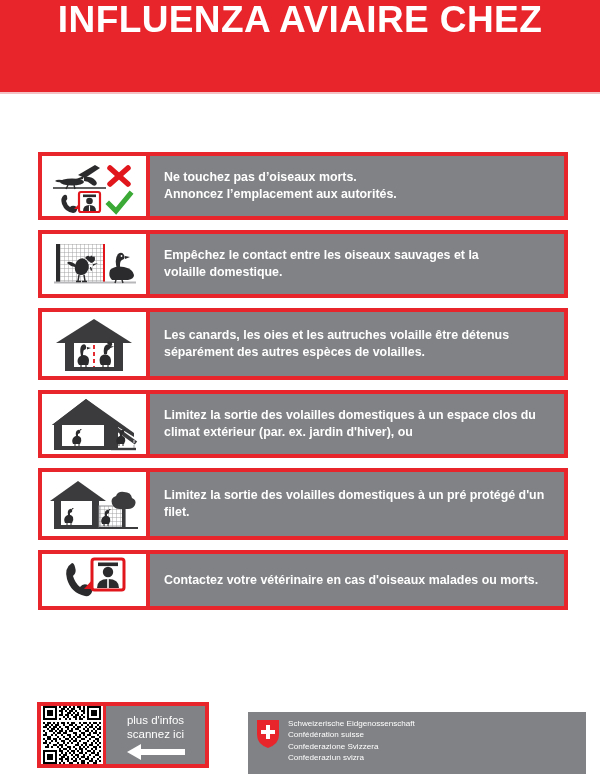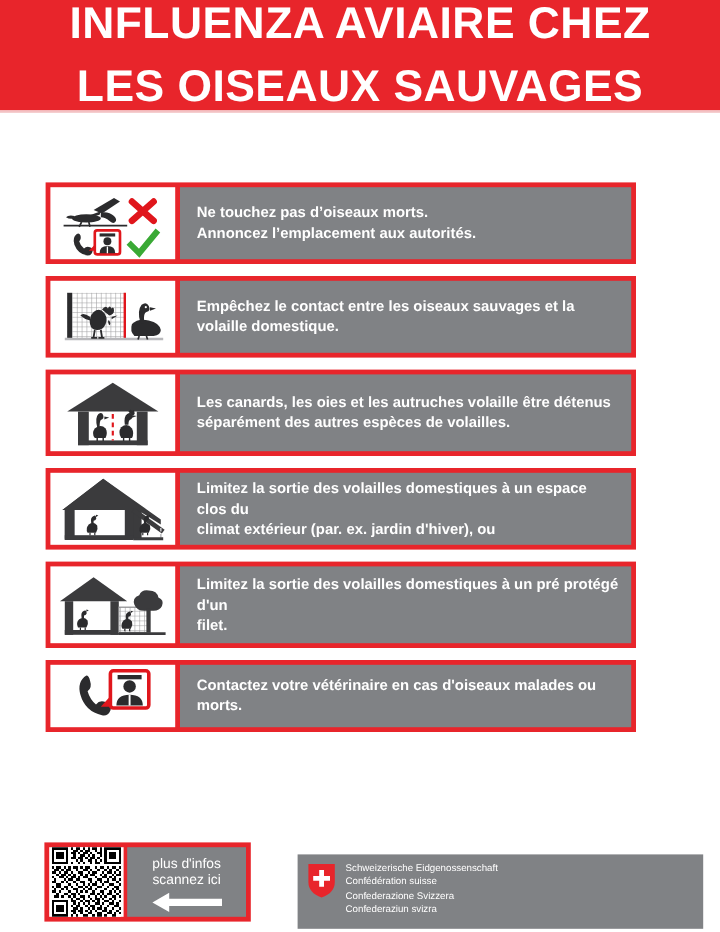--- a/index.html
+++ b/index.html
@@ -43,21 +43,21 @@
     width: 600px;
     height: 2px;
     background: #f3c2c4;
   }
 
   
   .rows {
     position: absolute;
     left: 38px;
     top: 152px;
-    width: 492px;
+    width: 530px;
   }
   .row {
     background: #e8252b;
     padding: 4px;
     display: flex;
     align-items: stretch;
     margin-bottom: 10px;
     box-sizing: border-box;
   }
   .row-icon {
@@ -161,21 +161,20 @@
     line-height: 11.4px;
     white-space: nowrap;
   }
   .gov-dept .bold { font-weight: bold; }
 </style>
 </head>
 <body>
 
 <div class="header">
   <div class="header-line">INFLUENZA AVIAIRE CHEZ</div>
-  <div class="header-line">LES OISEAUX SAUVAGES</div>
 </div>
 <div class="header-rule"></div>
 
 <div class="rows">
 
   <div class="row h68">
     <div class="row-icon">
       <svg width="92" height="60" viewBox="0 0 92 60">
 
         <g fill="#2b2b2d">

